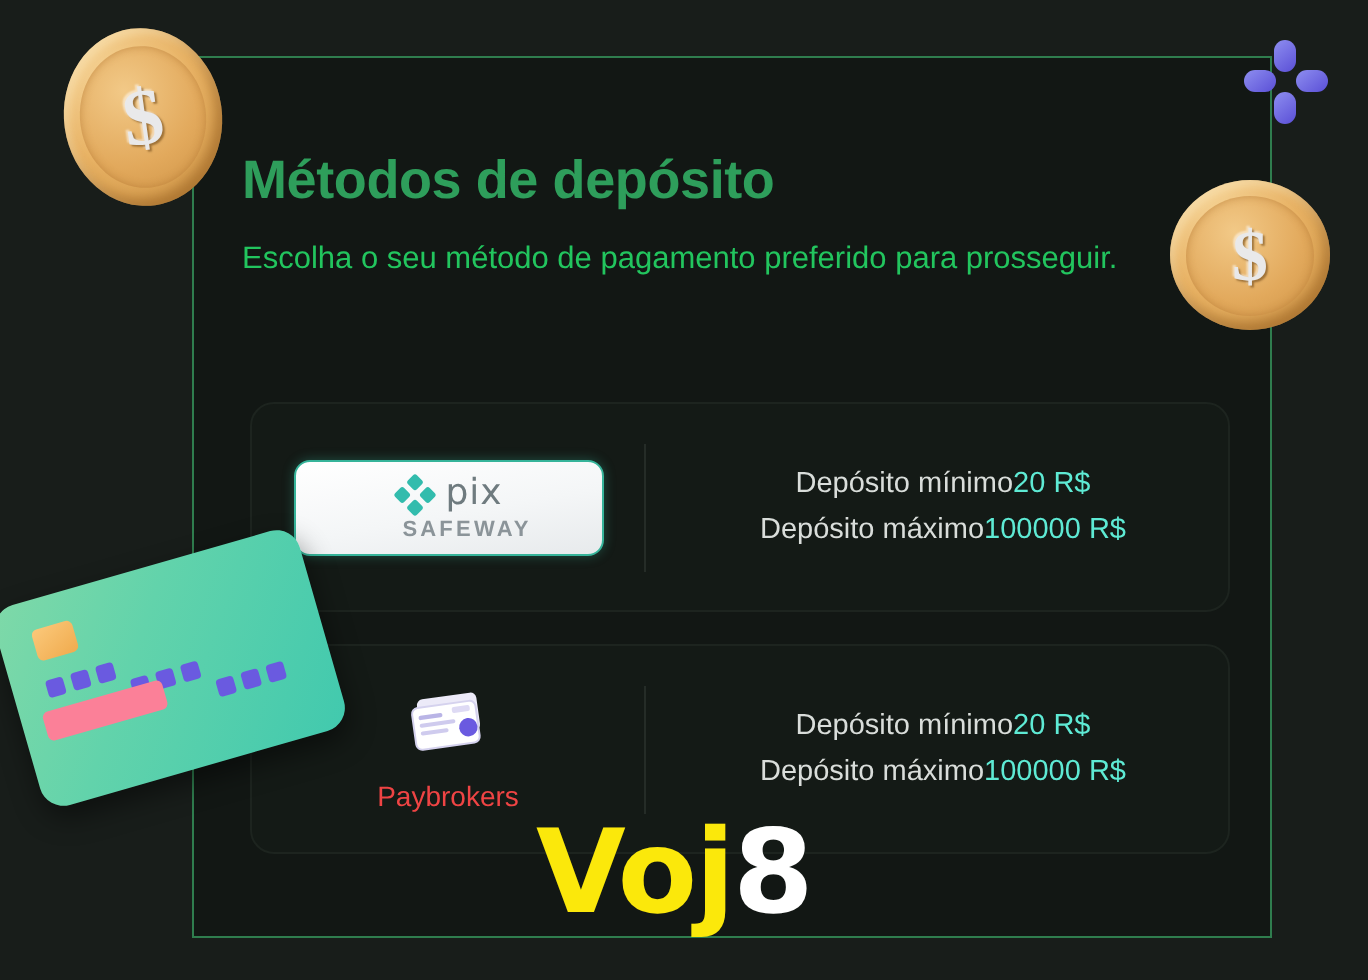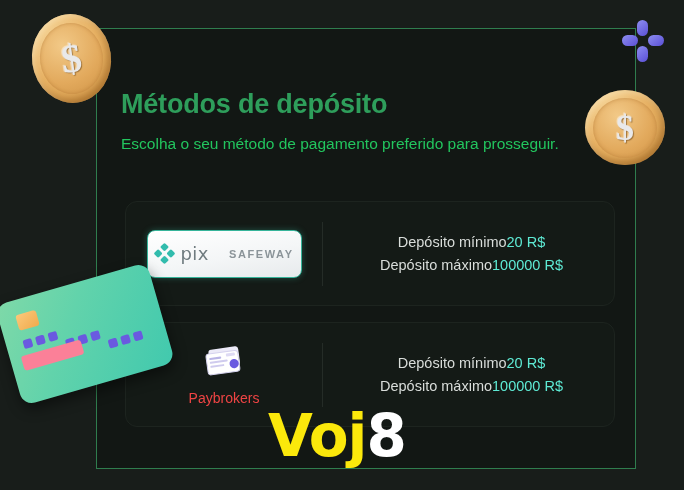--- a/index.html
+++ b/index.html
@@ -37,21 +37,21 @@
     left: 0; top: 0;
     width: 540px;
     height: 441px;
     background: #121714;
   }
 
   
   #heading {
     position: absolute;
     left: 24px;
-    top: 60px;
+    top: 46px;
     width: 470px;
   }
 
   #page-title {
     font-size: 27px;
     font-weight: bold;
     color: #2e9e5b;
     letter-spacing: -0.2px;
     line-height: 1.15;
   }
@@ -114,21 +114,21 @@
   .detail-value { color: #5eead4; font-weight: normal; }
 
   
   #pix-tile {
     width: 155px;
     height: 48px;
     border-radius: 8px;
     background: linear-gradient(170deg, #ffffff 0%, #f4f6f7 55%, #e7eaec 100%);
     border: 1.5px solid #36b49a;
     display: flex;
-    flex-direction: row;
+    flex-direction: column;
     align-items: center;
     justify-content: center;
     gap: 1px;
     box-shadow: 0 0 6px rgba(54,180,154,.35);
   }
 
   #pix-logo-row {
     display: flex;
     align-items: center;
     gap: 5px;

